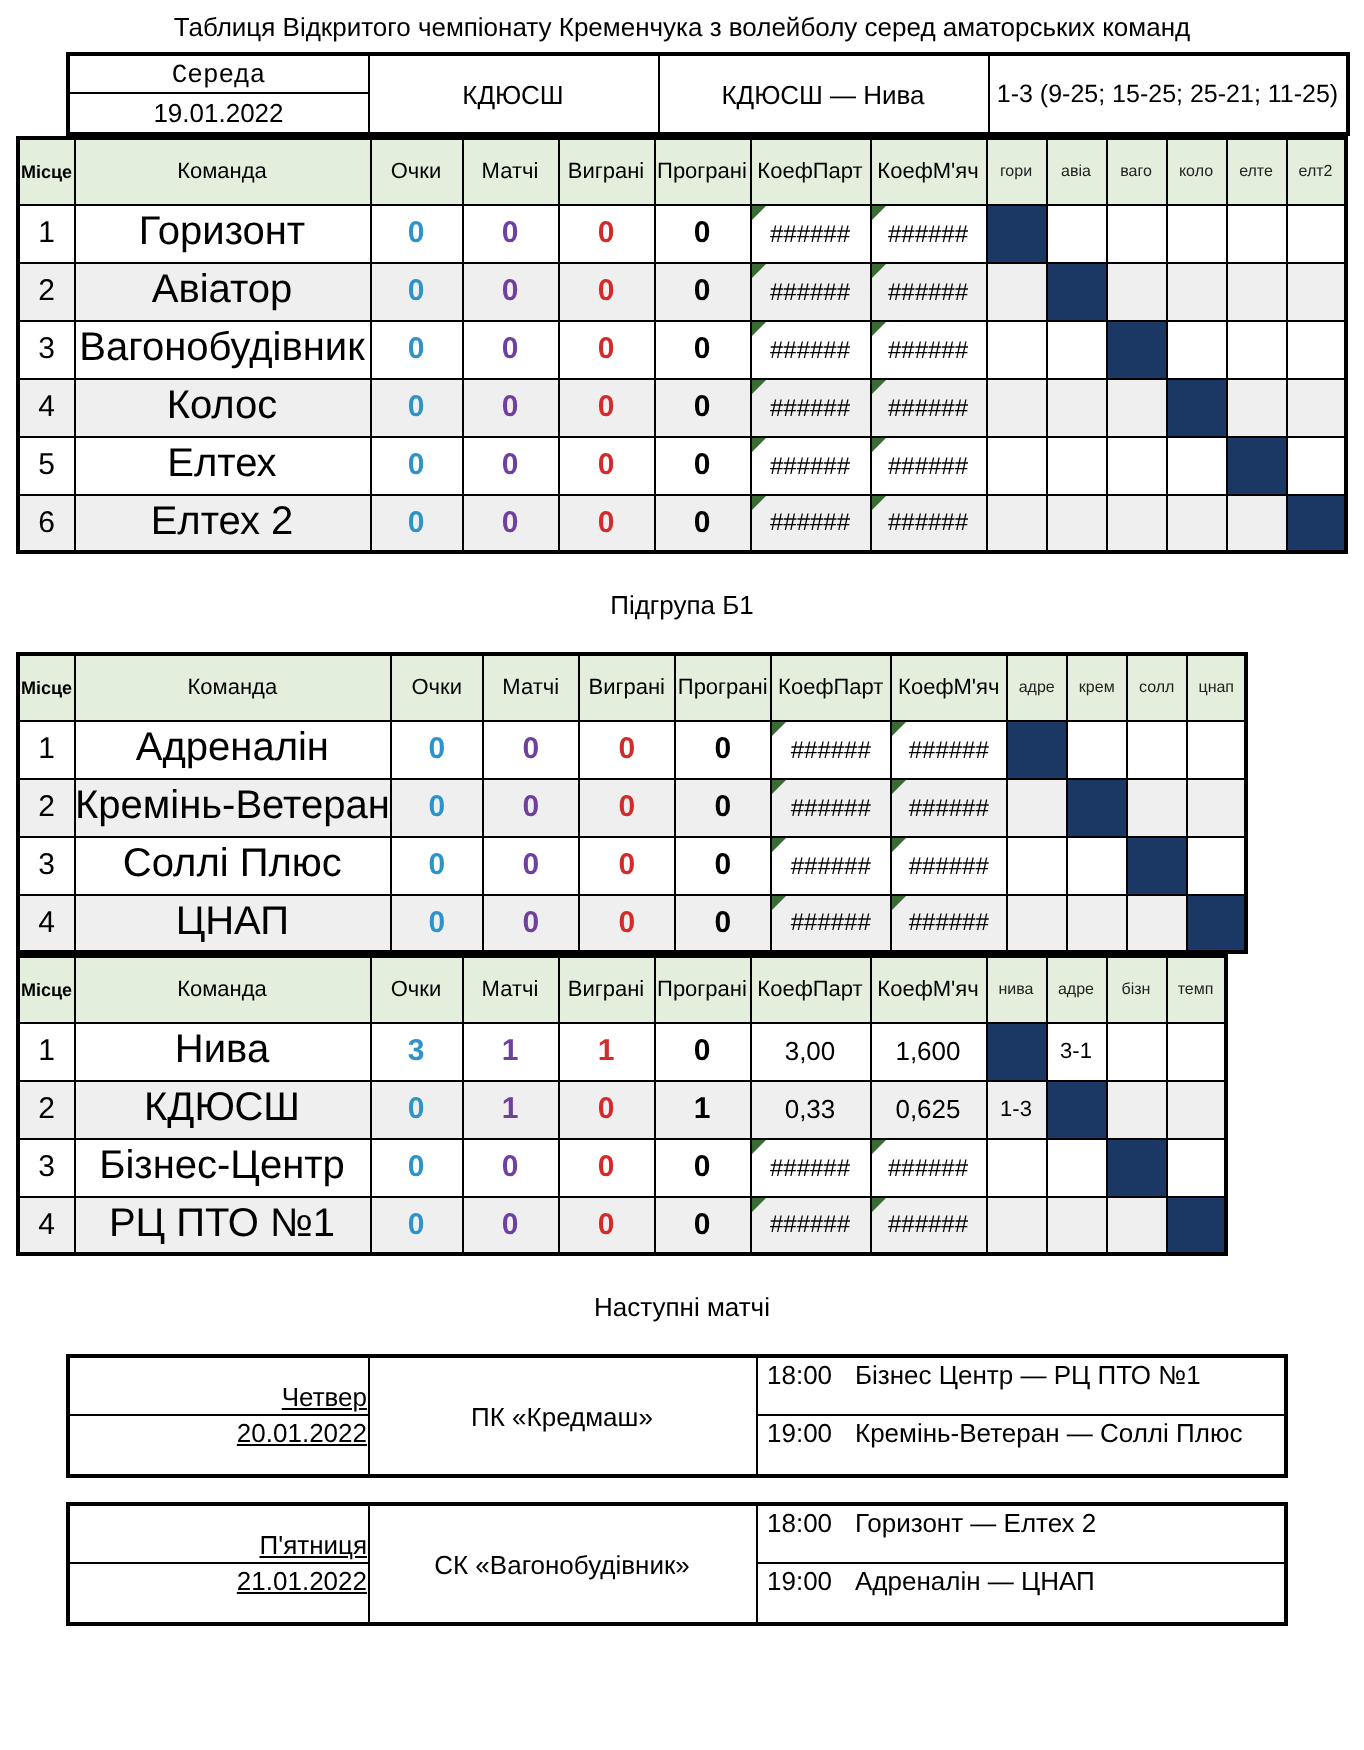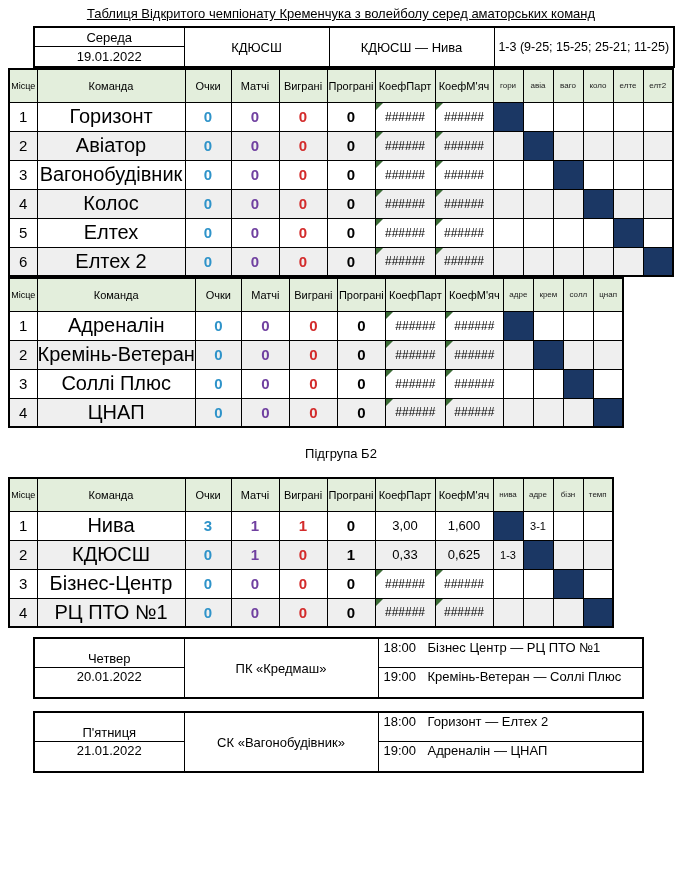--- a/index.html
+++ b/index.html
@@ -1,59 +1,59 @@
 <!DOCTYPE html>
 <html style="--points: #2e93c9; --matches: #7040a0; --won: #d32b2b; --lost: #000000; --diagonal: #1b3764; --header_bg: #e3eedc; --stripe: #efefef; --error_triangle: #3a6b35;"><head>
 <meta charset="utf-8">
 <style>
   *{box-sizing:border-box;}
   html,body{margin:0;padding:0;}
   body{
     width:682px;height:875px;overflow:hidden;background:#fff;color:#000;
     font-family:"Liberation Sans", sans-serif;
   }
-  .title{margin-top:6px;text-align:center;font-size:13px;line-height:16px;text-decoration:underline;}
+  .title{margin-top:6px;text-align:center;font-size:13px;line-height:16px;}
   .subtitle{text-align:center;font-size:13px;line-height:15px;}
 
   
   .info-table{border-collapse:collapse;border:2px solid #000;margin:4px 0 0 33px;table-layout:fixed;}
   .info-table td{border:1px solid #000;padding:0;font-size:13px;text-align:center;vertical-align:middle;height:38px;overflow:hidden;}
   .info-table td.daydate{padding:0;}
   .daydate div{height:19px;line-height:19px;}
-  .daydate div:first-child{border-bottom:1px solid #000;}
+  .daydate div:first-child{border-bottom:1px solid #000;font-family:Liberation Mono, monospace;}
   .info-table td.score{font-size:12.5px;white-space:nowrap;}
 
   .section-title{margin:18px 0 16px 0;text-align:center;font-size:13px;line-height:15px;}
 
   
   table.grid{border-collapse:collapse;border:2px solid #000;margin-left:8px;table-layout:fixed;}
   .grid th,.grid td{border:1px solid #000;padding:0;text-align:center;vertical-align:middle;overflow:hidden;white-space:nowrap;}
   .grid thead th{background:var(--header_bg);font-weight:normal;font-size:11px;height:33px;}
-  .grid thead th.ph{font-size:9px;}
+  .grid thead th.ph{font-size:9px;font-weight:bold;}
   .grid thead th.small{font-size:8px;color:#222;}
   .grid tbody td{height:29px;}
   .grid tbody tr:nth-child(even) td{background:var(--stripe);}
   td.place{font-size:15px;}
   td.team{font-size:20px;}
   td.num{font-weight:bold;font-size:15px;}
   td.pts{color:var(--points);}
   td.mat{color:var(--matches);}
   td.won{color:var(--won);}
   td.lost{color:var(--lost);}
   td.coef{font-size:13px;position:relative;}
   td.coef.err{font-size:12px;}
   td.coef.err::before{content:"";position:absolute;top:0;left:0;width:0;height:0;
     border-top:7px solid var(--error_triangle);border-right:7px solid transparent;}
   td.cross{font-size:11px;}
   td.cross.diag{background:var(--diagonal) !important;}
 
   
   .block-table{border-collapse:collapse;border:2px solid #000;margin:9px 0 0 33px;table-layout:fixed;}
   .block-table td{border:1px solid #000;padding:0;font-size:13px;vertical-align:middle;overflow:hidden;}
-  .block-table td.cell-day{text-align:center;}
+  .block-table td.cell-day{text-align:right;text-decoration:underline;}
   .cell-day div{height:18px;line-height:18px;}
   .cell-day div:first-child{border-bottom:1px solid #000;}
   .block-table td.cell-venue{text-align:center;}
   .cell-matches .mrow{height:29px;line-height:18px;padding-left:5px;white-space:nowrap;text-align:left;}
   .cell-matches .mrow:first-child{border-bottom:1px solid #000;}
   .mrow .time{display:inline-block;width:44px;}
   #upcoming .block-table + .block-table{margin-top:12px;}
 </style>
 </head>
 <body>
@@ -213,20 +213,21 @@
               <td class="cross"></td>
               <td class="cross"></td>
               <td class="cross"></td>
               <td class="cross"></td>
               <td class="cross diag"></td>
             </tr>
           </tbody>
         </table>
       </div>
       <div class="group-section">
+        <div class="section-title">Підгрупа Б1</div>
         <table class="grid">
           <colgroup>
             <col style="width:28px">
             <col style="width:148px">
             <col style="width:46px">
             <col style="width:48px">
             <col style="width:48px">
             <col style="width:48px">
             <col style="width:60px">
             <col style="width:58px">
@@ -305,21 +306,20 @@
               <td class="coef err">######</td>
               <td class="cross"></td>
               <td class="cross"></td>
               <td class="cross"></td>
               <td class="cross diag"></td>
             </tr>
           </tbody>
         </table>
       </div>
       <div class="group-section">
-        <div class="section-title">Підгрупа Б2</div>
         <table class="grid">
           <colgroup>
             <col style="width:28px">
             <col style="width:148px">
             <col style="width:46px">
             <col style="width:48px">
             <col style="width:48px">
             <col style="width:48px">
             <col style="width:60px">
             <col style="width:58px">
@@ -399,20 +399,21 @@
               <td class="cross"></td>
               <td class="cross"></td>
               <td class="cross"></td>
               <td class="cross diag"></td>
             </tr>
           </tbody>
         </table>
       </div>
     </div>
 
+  <div class="section-title">Наступні матчі</div>
   <div id="upcoming">
       <table class="block-table">
         <colgroup>
           <col style="width:150px">
           <col style="width:194px">
           <col style="width:265px">
         </colgroup>
         <tbody>
           <tr>
             <td class="cell-day">

